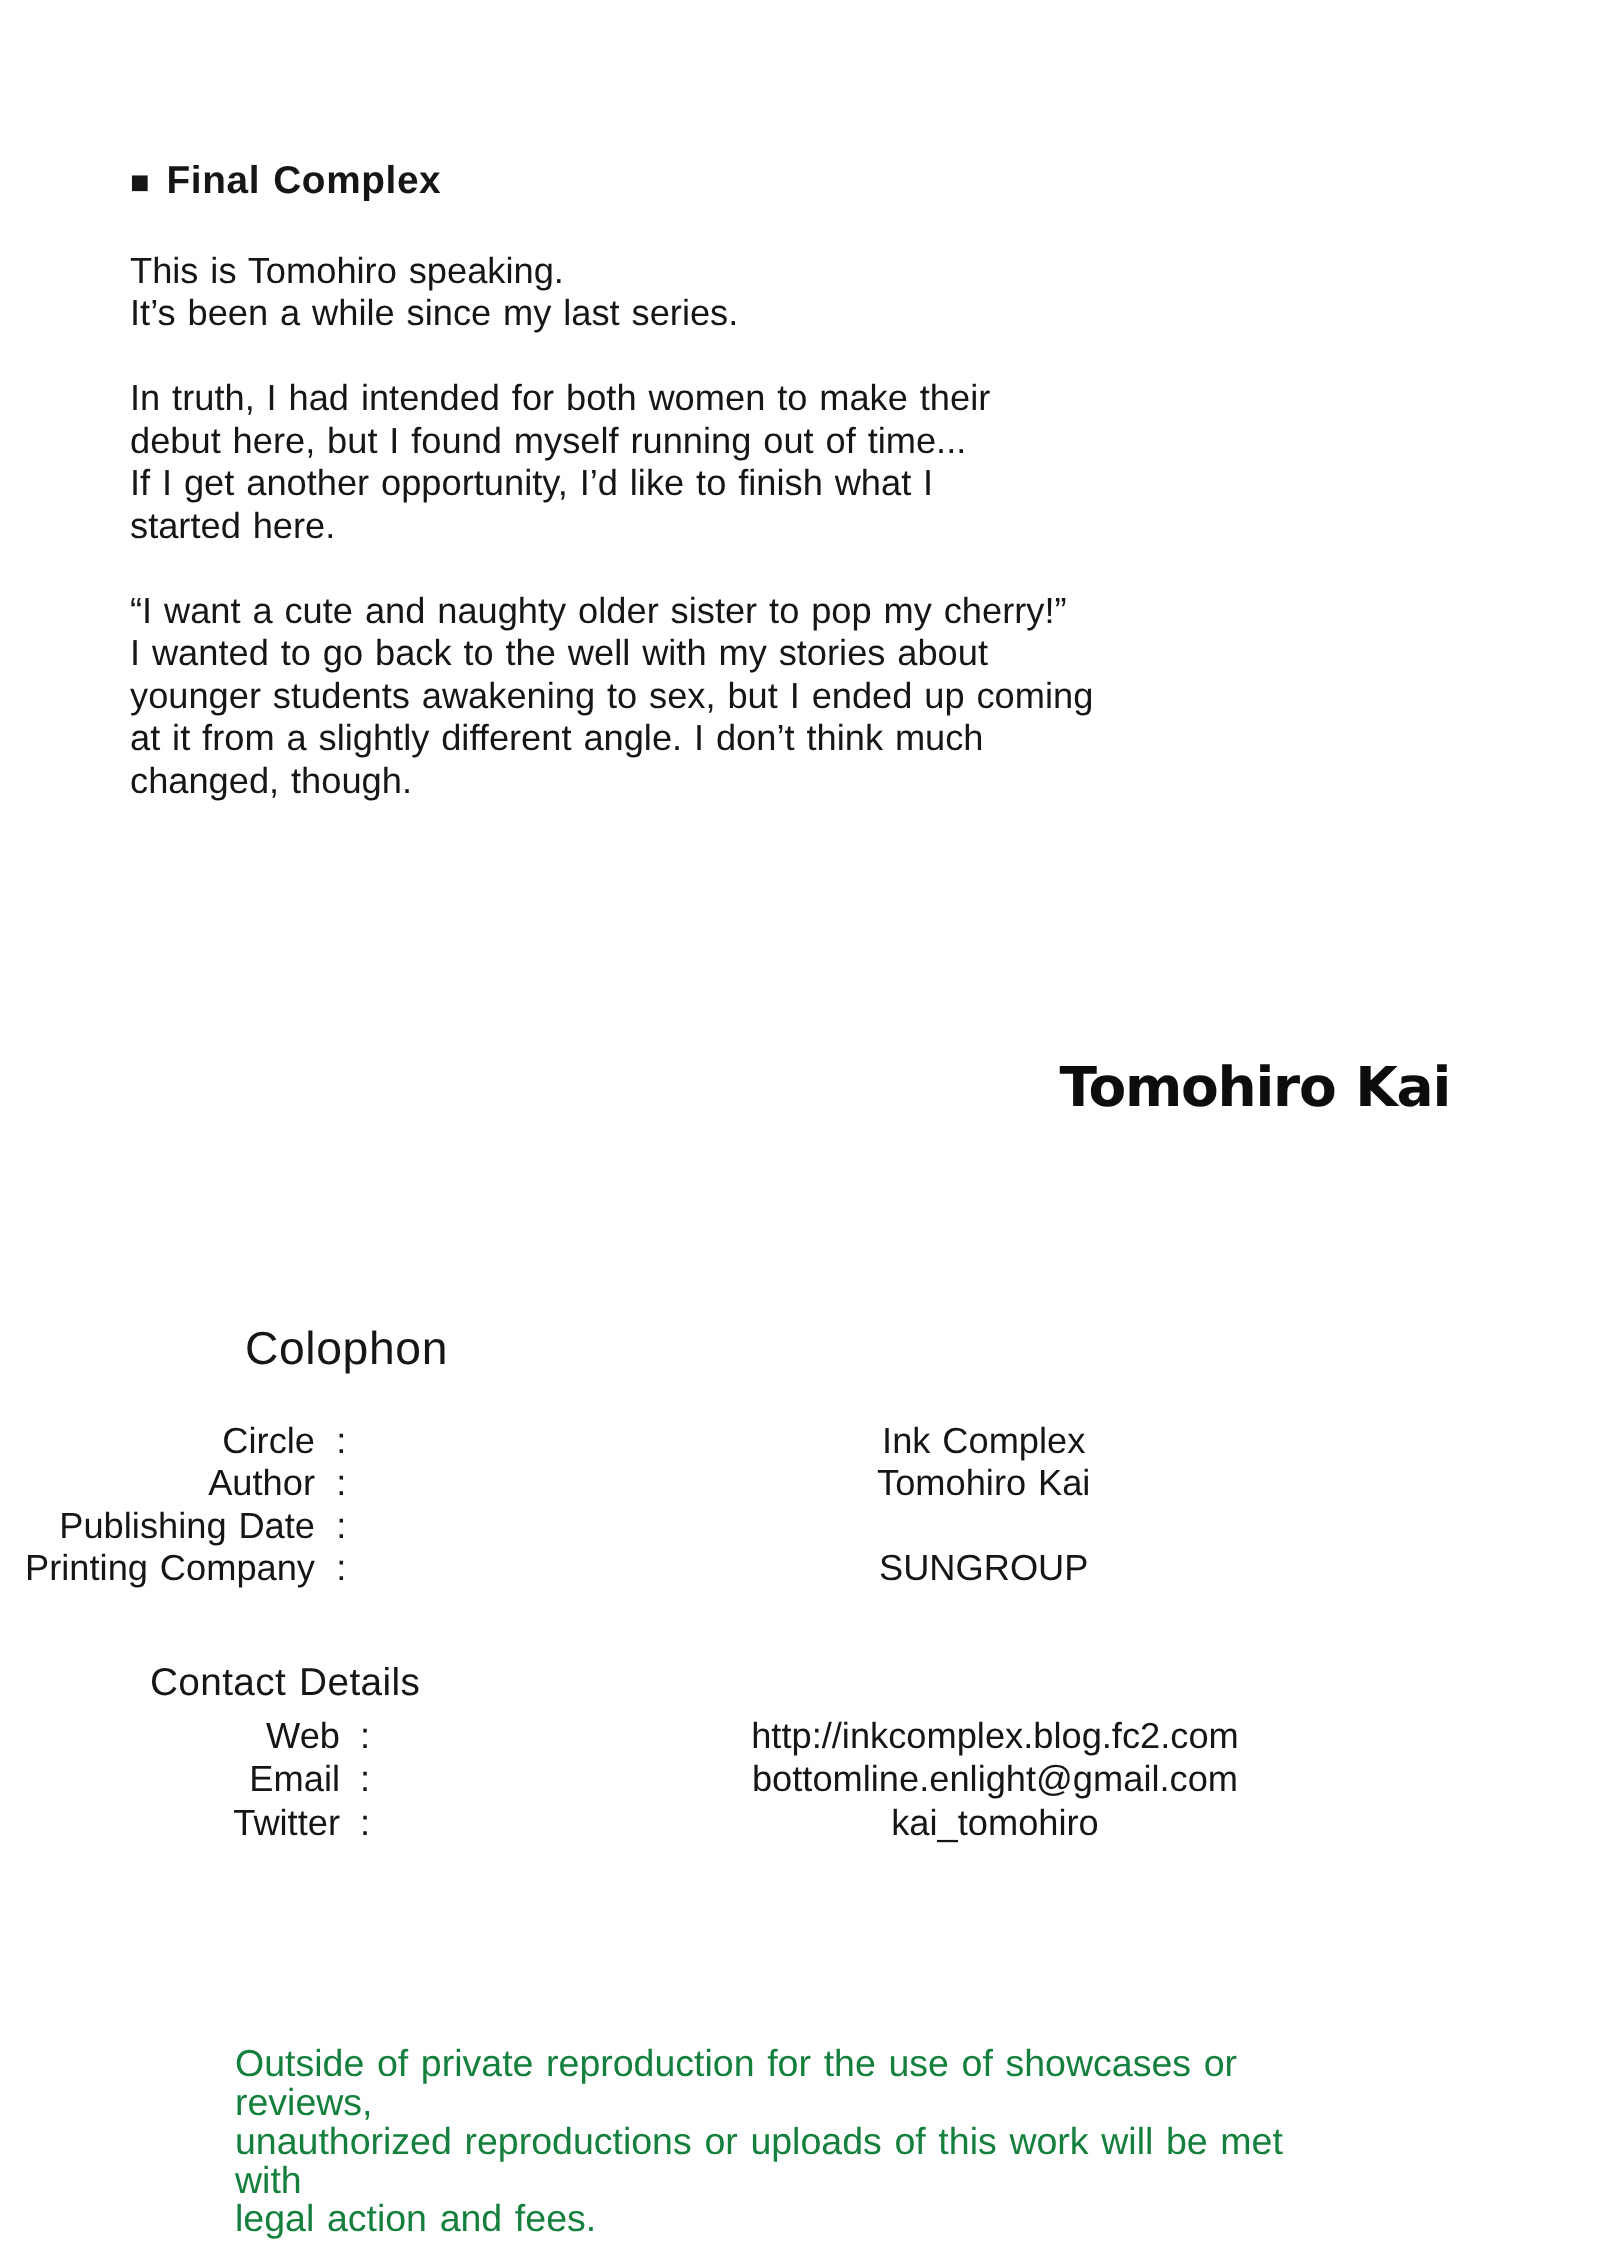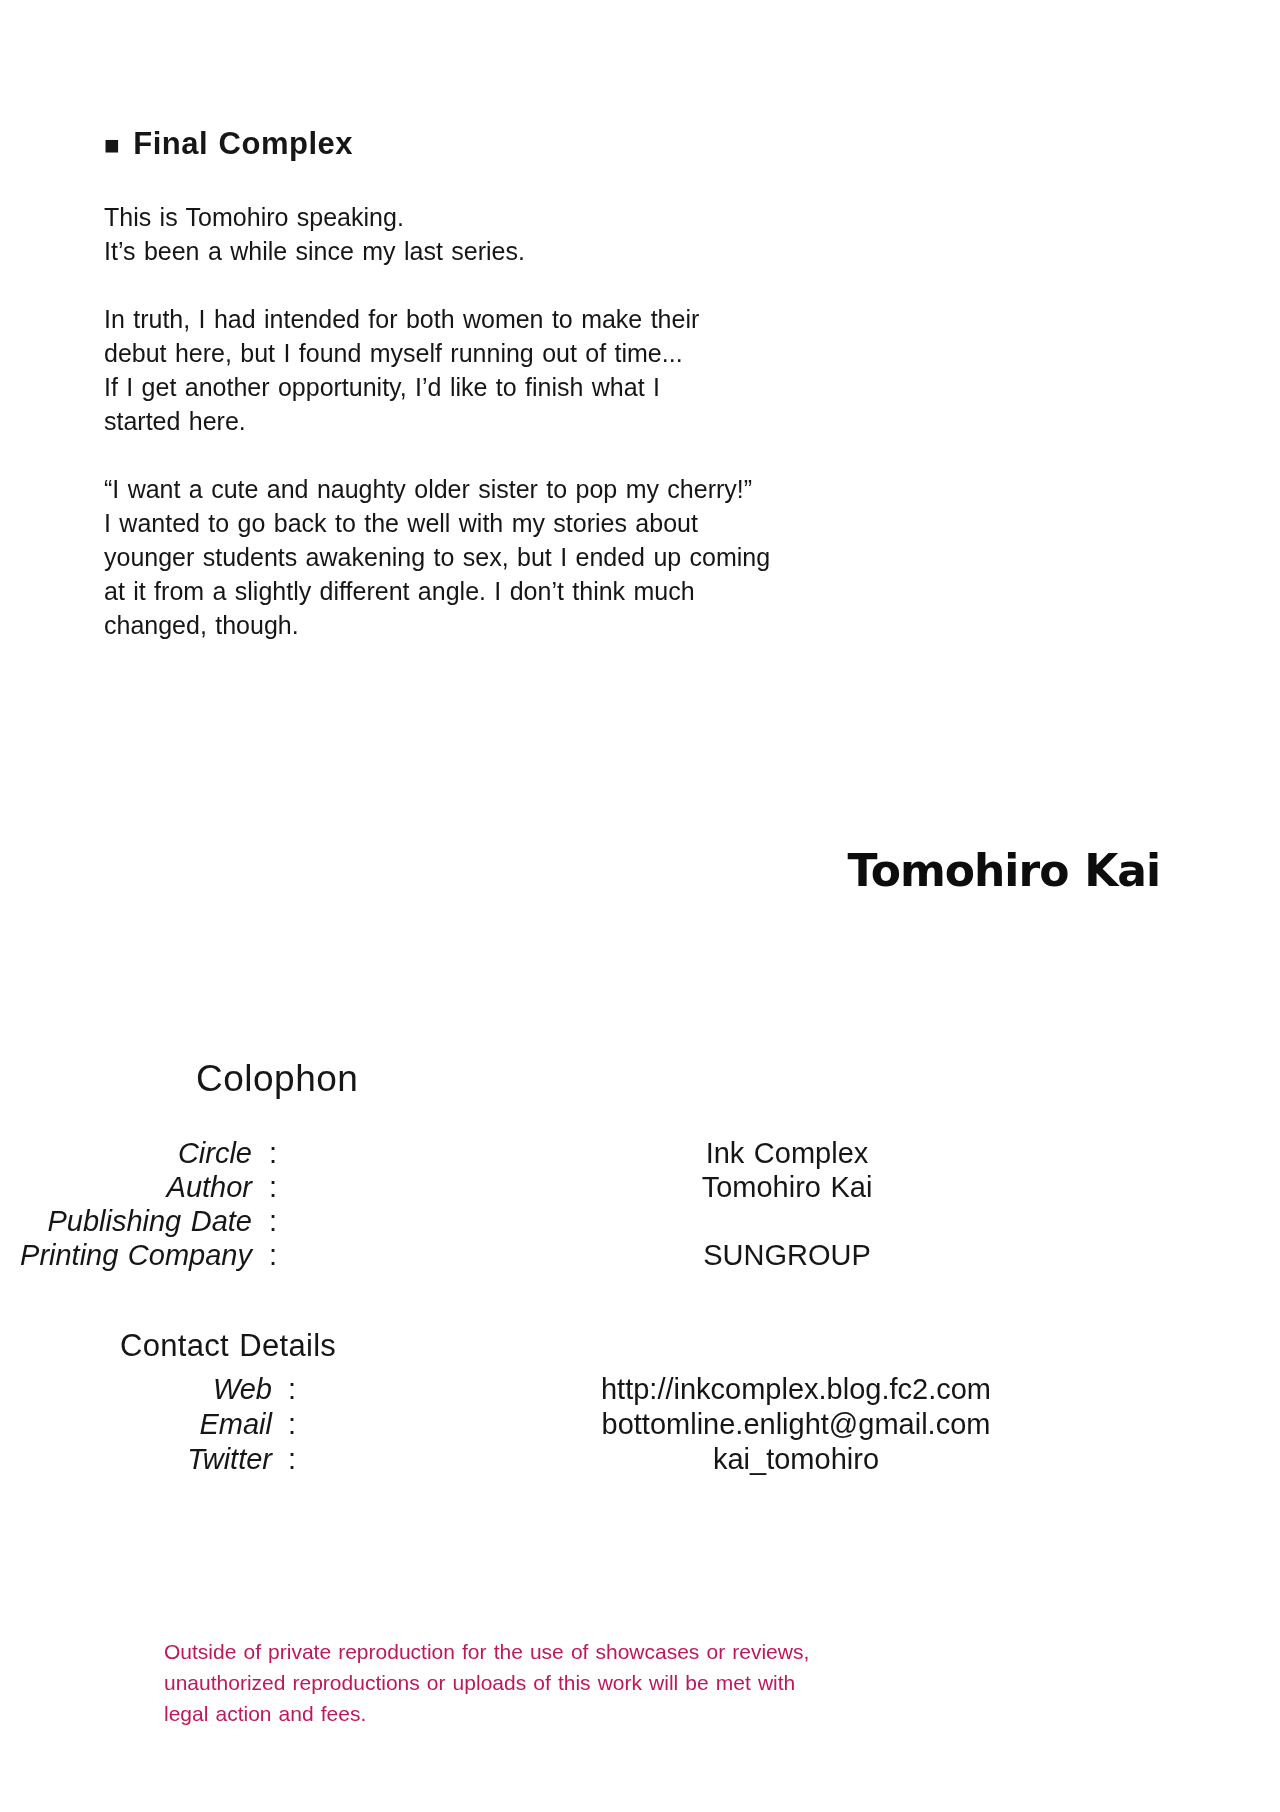--- a/index.html
+++ b/index.html
@@ -30,21 +30,21 @@
     font-weight: 700;
     letter-spacing: 0.5px;
   }
   .heading .marker {
     font-size: 26px;
     line-height: 1;
     transform: translateY(1px);
   }
   .para {
     white-space: pre-line;
-    font-size: 25px;
+    font-size: 29px;
     line-height: 34px;
     margin-top: 34px;
   }
   .para.first { margin-top: 38px; }
 
   .signature {
     position: absolute;
     right: 120px;
     top: 845px;
     font-family: "DejaVu Sans", sans-serif;
@@ -61,47 +61,47 @@
     font-size: 37px;
     letter-spacing: 0.5px;
   }
   .colophon .rows { margin-top: 36px; }
   .kv-row {
     display: grid;
     grid-template-columns: 252px 42px auto;
     font-size: 29px;
     line-height: 34px;
   }
-  .kv-row .label { text-align: right; font-style: italic; }
+  .kv-row .label { text-align: right; }
   .kv-row .sep { text-align: center; }
   .kv-row .value { text-align: center; }
 
   
   .contact { position: absolute; left: 0; top: 1328px; width: 100%; }
   .contact-title {
     margin-left: 120px;
     font-size: 31px;
     letter-spacing: 0.3px;
   }
   .contact .rows { margin-top: 8px; padding-left: 42px; }
   .contact .kv-row {
     grid-template-columns: 230px 40px auto;
     line-height: 35px;
   }
 
   
   .disclaimer {
     position: absolute;
-    left: 164px;
+    left: 188px;
     top: 1636px;
     width: 850px;
     white-space: pre-line;
-    font-size: 21px;
+    font-size: 30px;
     line-height: 31px;
-    color: #be185d;
+    color: #15803d;
     word-spacing: 0.06em;
   }
 </style>
 </head>
 <body>
 
 <div class="page">
 
   <div class="afterword">
     <div class="heading">

